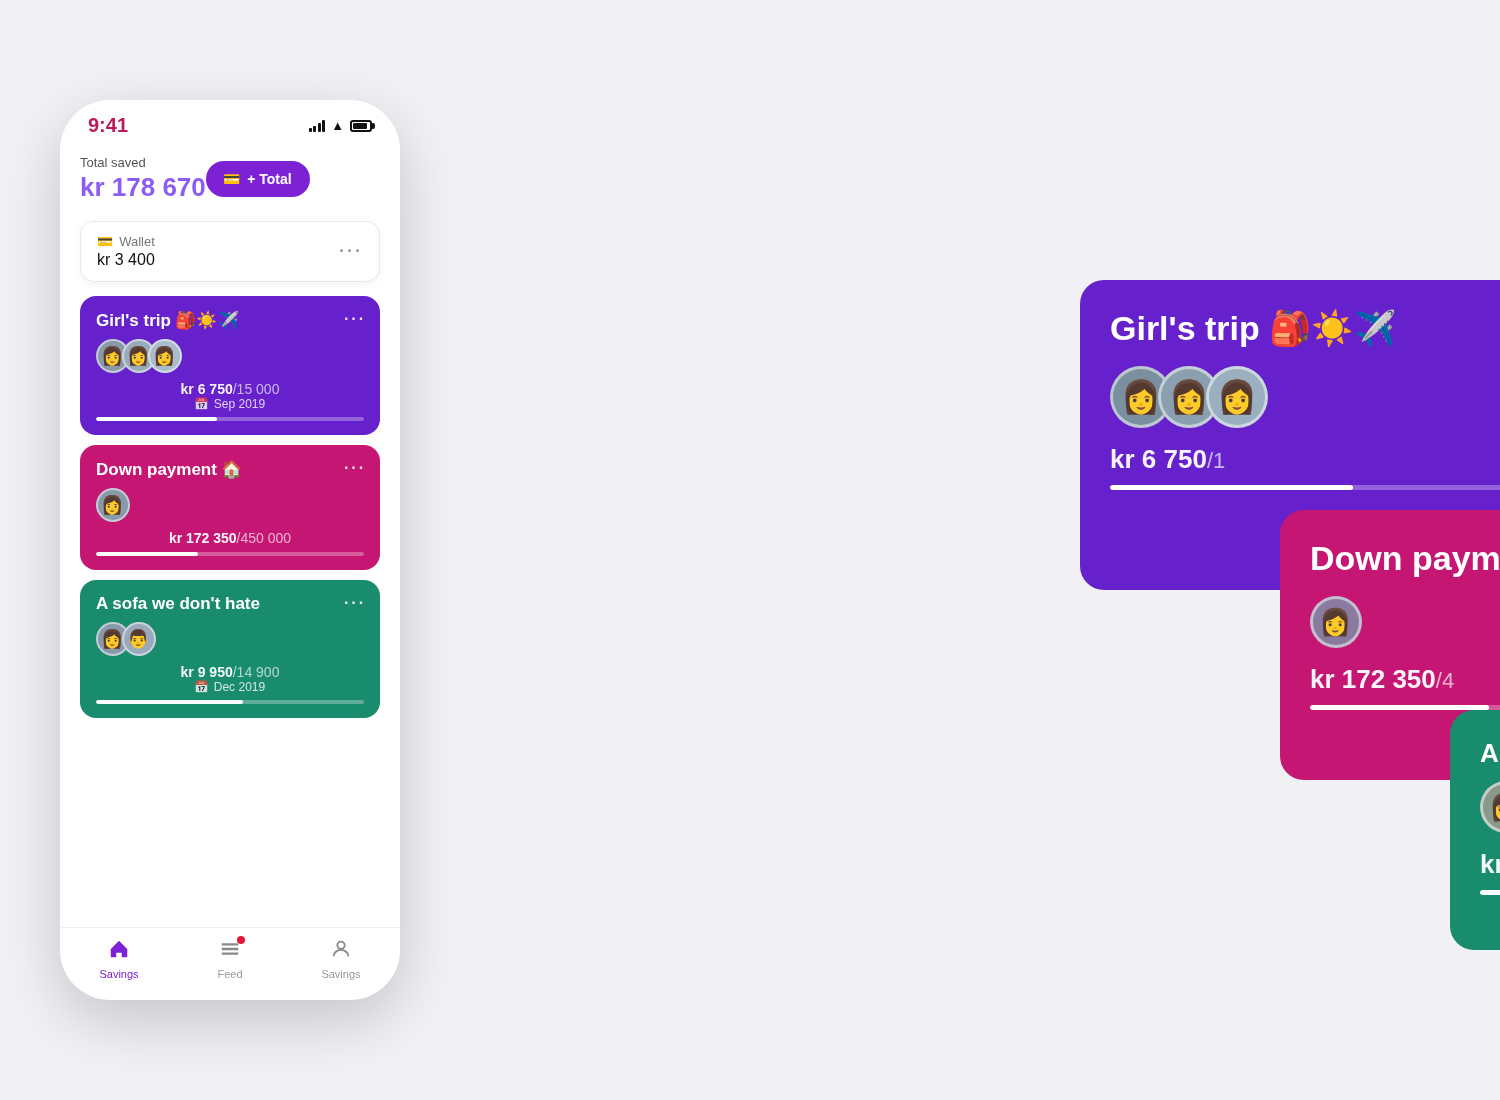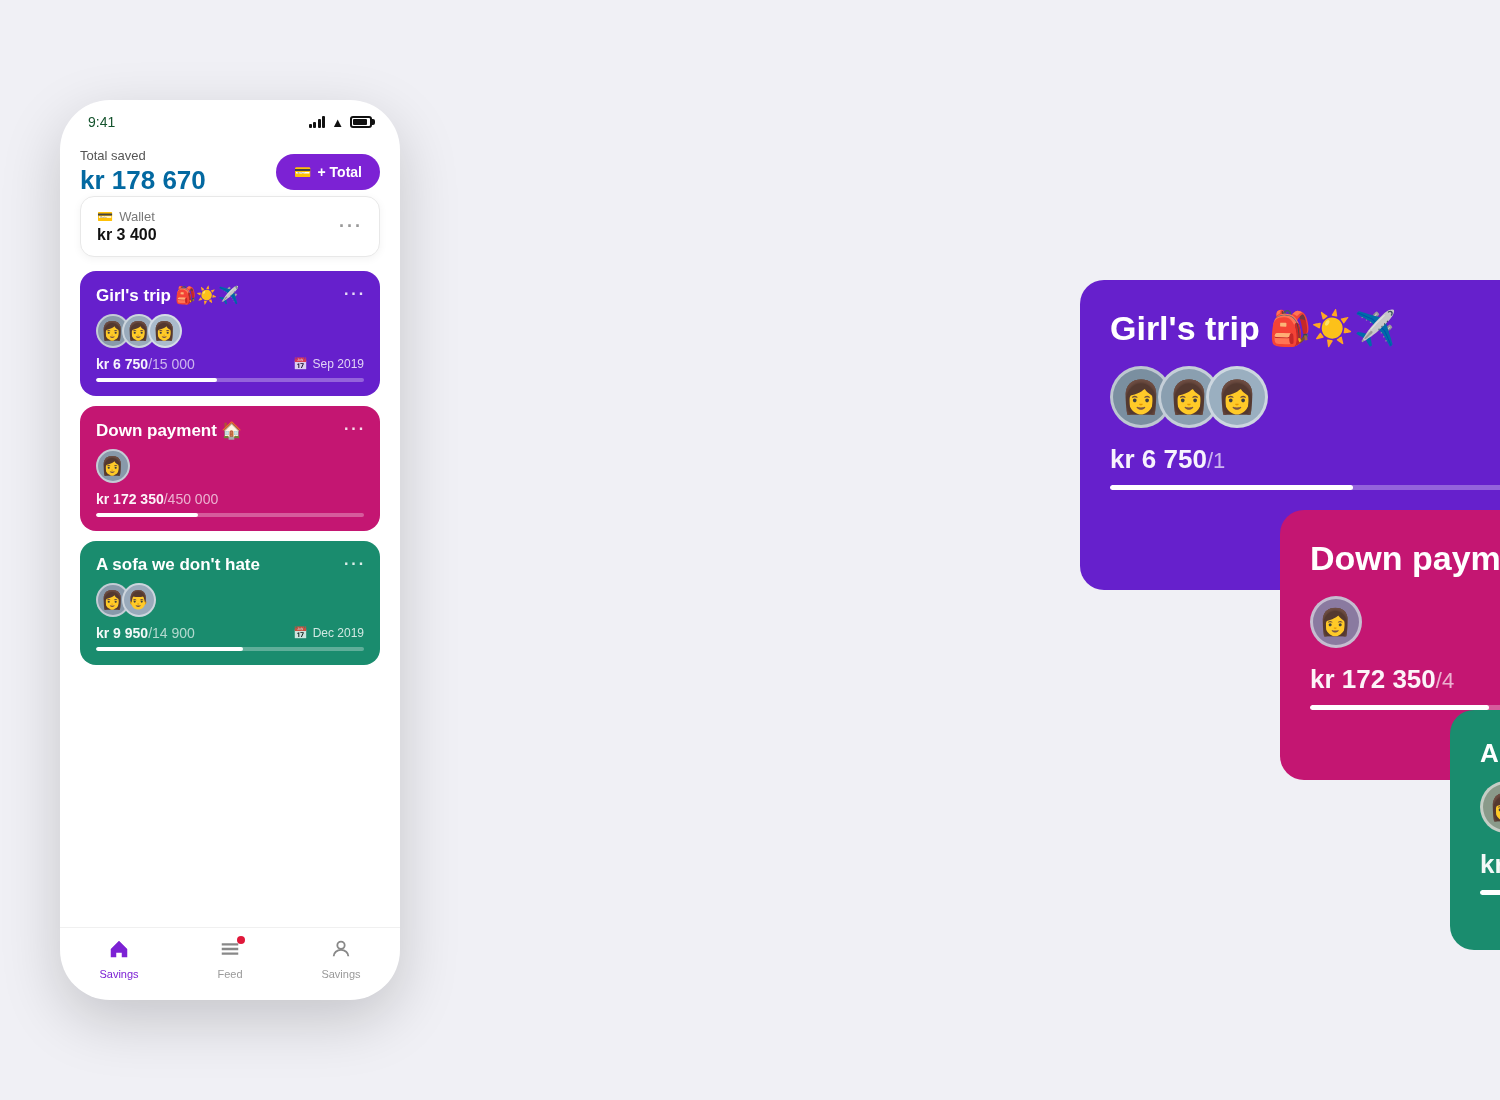--- a/index.html
+++ b/index.html
@@ -34,23 +34,23 @@
     .phone-status-bar {
       display: flex;
       justify-content: space-between;
       align-items: center;
       padding: 14px 28px 8px;
       font-size: 13px;
       font-weight: 600;
     }
 
     .status-time {
-      font-size: 14px;
-      font-weight: 400;
-      color: #14532d;
+      font-size: 20px;
+      font-weight: 700;
+      color: #be185d;
     }
 
     .status-icons {
       display: flex;
       align-items: center;
       gap: 6px;
     }
 
     .signal-bars { display: flex; align-items: flex-end; gap: 1.5px; }
     .signal-bars span {
@@ -89,34 +89,34 @@
     }
 
     .phone-content {
       flex: 1;
       padding: 10px 20px 0;
       overflow: hidden;
     }
 
     .header-section {
       display: flex;
-      justify-content: space-between;
-      align-items: center;
+      align-items: center;
+      margin-bottom: 18px;
     }
 
     .total-saved-label {
       font-size: 13px;
       color: #555;
       margin-bottom: 2px;
     }
 
     .total-saved-amount {
       font-size: 26px;
       font-weight: 800;
-      color: #0369a1;
+      color: #8b5cf6;
     }
 
     .money-btn {
       background: #7c22d4;
       color: #fff;
       border: none;
       border-radius: 22px;
       padding: 10px 18px;
       font-size: 14px;
       font-weight: 700;
@@ -147,21 +147,21 @@
       display: flex;
       align-items: center;
       gap: 6px;
       font-size: 13px;
       color: #777;
       margin-bottom: 2px;
     }
 
     .wallet-amount {
       font-size: 16px;
-      font-weight: 700;
+      font-weight: 400;
       color: #111;
     }
 
     .dots-menu {
       color: #999;
       font-size: 18px;
       font-weight: 700;
       letter-spacing: 2px;
       cursor: pointer;
     }
@@ -216,20 +216,21 @@
       align-items: center;
       justify-content: center;
       font-size: 20px;
     }
 
     .card-bottom {
       display: flex;
       justify-content: space-between;
       align-items: center;
       margin-bottom: 6px;
+      flex-direction: column;
     }
 
     .card-amount {
       font-size: 14px;
       color: rgba(255,255,255,0.95);
     }
 
     .card-amount strong {
       font-weight: 800;
     }

